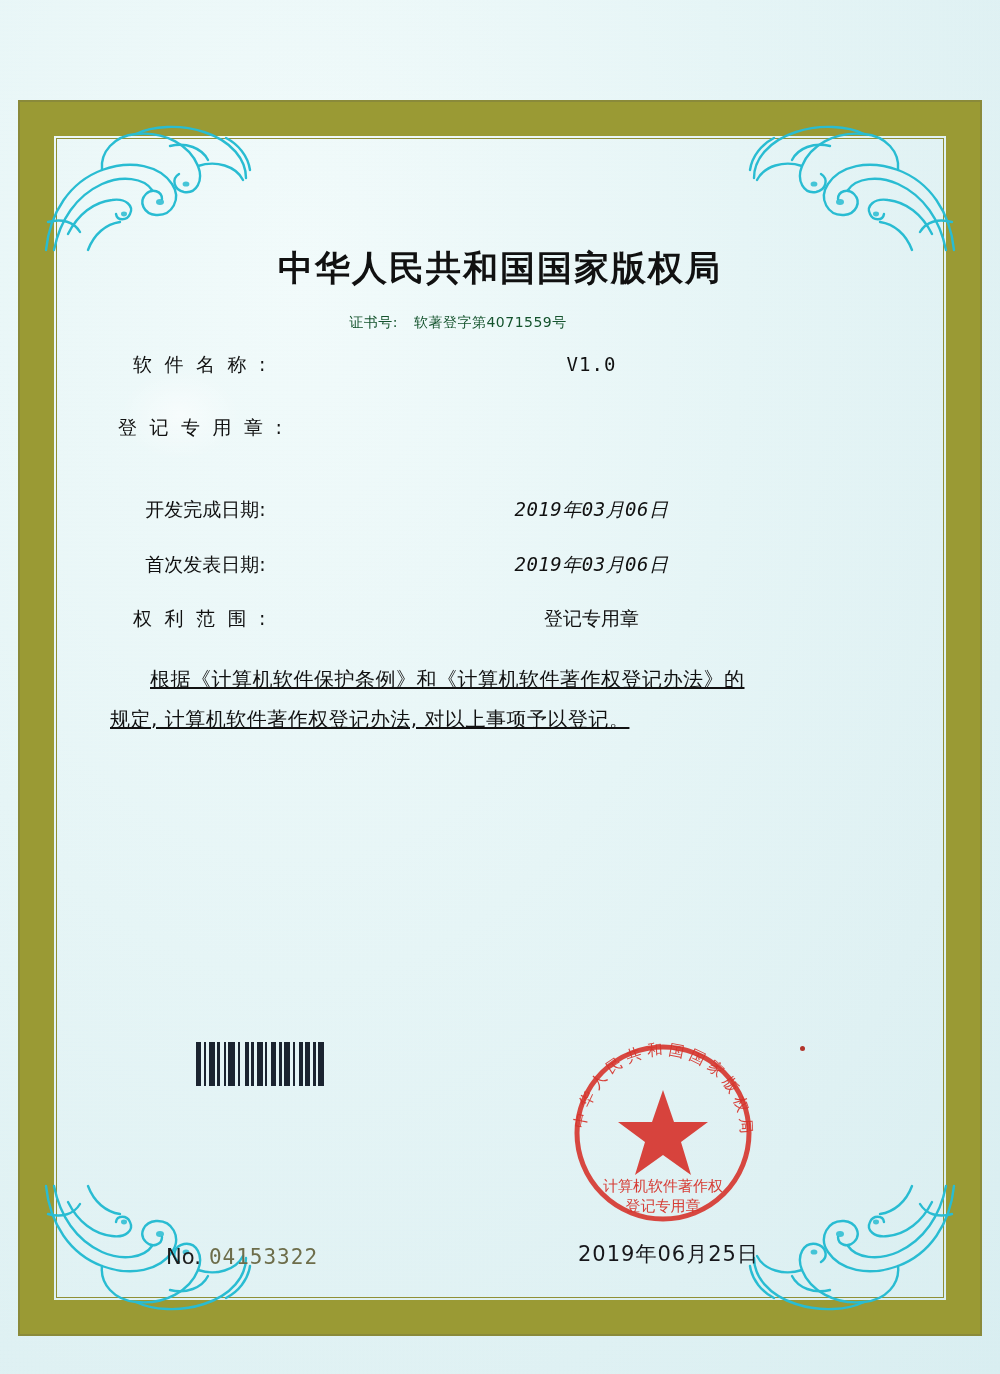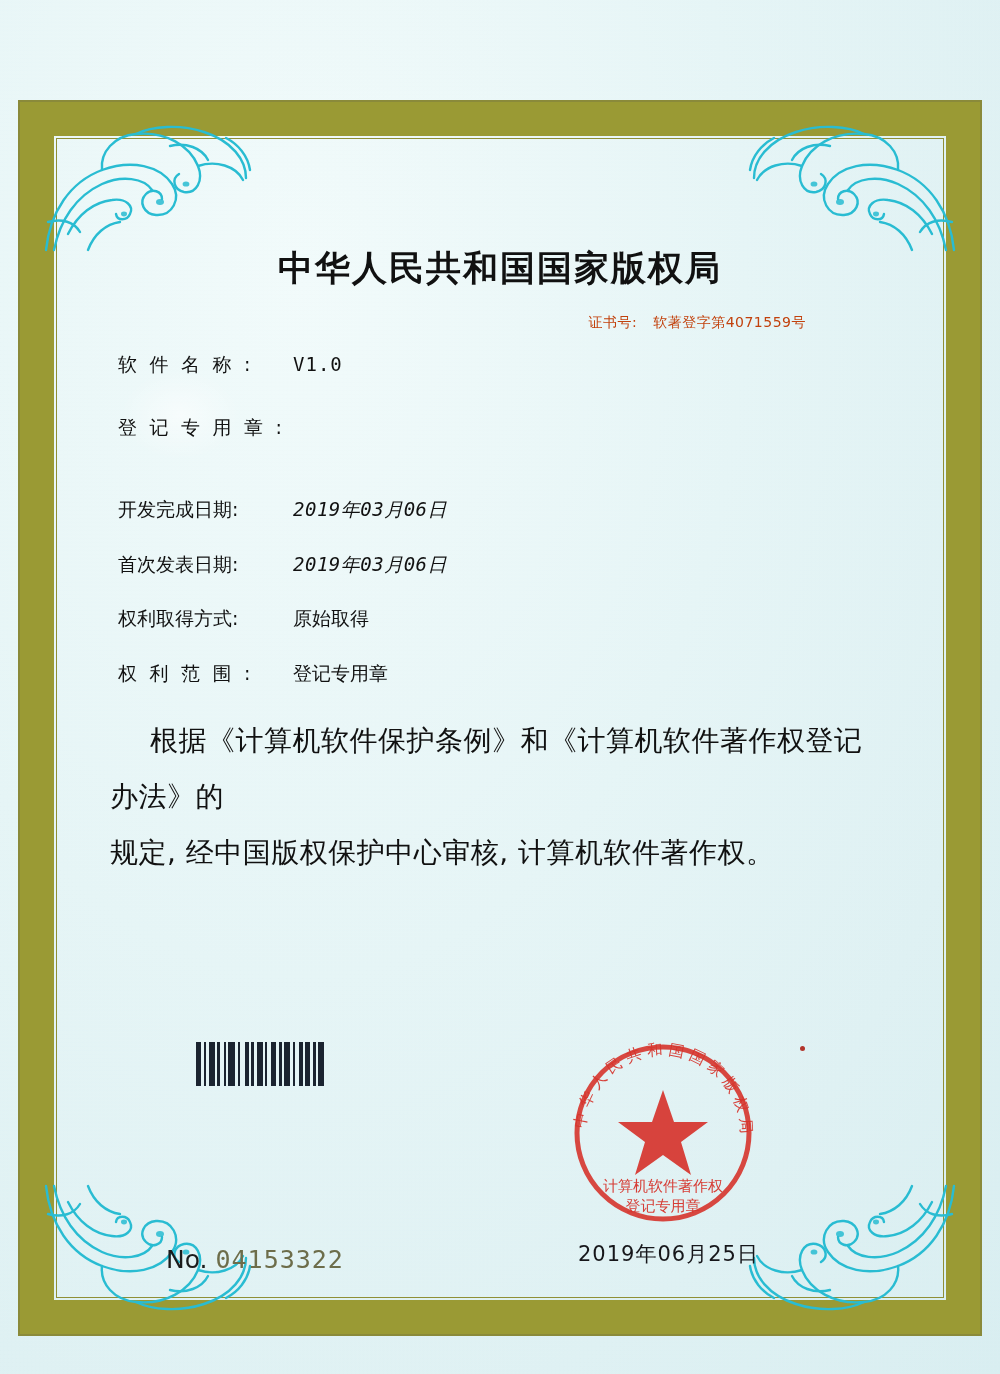--- a/index.html
+++ b/index.html
@@ -118,62 +118,64 @@
   .title-sub {
     text-align: center;
     font-family: "DejaVu Serif", "Liberation Serif", serif;
     font-size: 35px;
     font-weight: 700;
     letter-spacing: 3px;
     margin-top: 18px;
     color: #111;
   }
   .cert-no {
-    text-align: right;
+    text-align: center;
     font-size: 14px;
     margin-top: 22px;
     padding-right: 84px;
     letter-spacing: .5px;
-    color: #c2410c;
+    color: #14532d;
   }
   .cert-no .label { margin-right: 16px; }
 
   .fields {
     margin-top: 18px;
     padding-left: 8px;
   }
   .row {
     display: flex;
     align-items: flex-start;
     margin-bottom: 26px;
     font-size: 19px;
     line-height: 1.5;
+    text-align: center;
   }
   .row .k {
     width: 175px;
     flex: 0 0 175px;
     letter-spacing: 0px;
     white-space: nowrap;
   }
   .k.spread5 { letter-spacing: 12.5px; }
   .k.spread4 { letter-spacing: 12.5px; }
   .row .v {
     flex: 1;
   }
   .v .l2 { display:block; font-family:"DejaVu Sans Mono","Liberation Mono",monospace; font-size:19px; letter-spacing:1px;}
   .mono { font-family: "DejaVu Sans Mono", "Liberation Mono", monospace; letter-spacing: .5px; font-style: italic; }
 
   .gap-big { height: 28px; }
 
   .para {
-    font-size: 28px;
+    font-size: 20px;
     line-height: 2.0;
     margin-top: 24px;
     text-indent: 40px;
     letter-spacing: .5px;
+    text-decoration: underline;
   }
   .para .line2 { text-indent: 0; display: block; }
 
   
   .barcode {
     position: absolute;
     left: 196px;
     top: 1042px;
     width: 140px;
     height: 44px;
@@ -198,21 +200,21 @@
     left: 578px;
     top: 1240px;
     font-size: 21px;
     color: #16161a;
     letter-spacing: 1px;
   }
   .doc-no {
     position: absolute;
     left: 166px;
     top: 1245px;
-    font-size: 25px;
+    font-size: 21px;
     color: #1b1b1b;
   }
   .doc-no .num {
     color: #6d6d4a;
     font-family: "DejaVu Sans Mono", "Liberation Mono", monospace;
     letter-spacing: 1px;
     margin-left: 8px;
   }
   .ink-dot {
     position: absolute;
@@ -356,35 +358,31 @@
       <div class="row">
         <div class="k">开发完成日期:</div>
         <div class="v mono">2019年03月06日</div>
       </div>
 
       <div class="row">
         <div class="k">首次发表日期:</div>
         <div class="v mono">2019年03月06日</div>
       </div>
 
-      <div class="row">
-        <div class="k">权利取得方式:</div>
-        <div class="v">原始取得</div>
-      </div>
 
       <div class="row">
         <div class="k spread4">权利范围:</div>
         <div class="v">登记专用章</div>
       </div>
 
     </div>
 
     <div class="para">
       <span>根据《计算机软件保护条例》和《计算机软件著作权登记办法》的</span>
-      <span class="line2">规定, 经中国版权保护中心审核, 计算机软件著作权。</span>
+      <span class="line2">规定, 计算机软件著作权登记办法, 对以上事项予以登记。</span>
     </div>
   </div>
 
   <div class="barcode">
     <i style="width:5px"></i>
       <i style="width:3px;background:transparent"></i>
     <i style="width:2px"></i>
       <i style="width:3px;background:transparent"></i>
     <i style="width:6px"></i>
       <i style="width:2px;background:transparent"></i>

